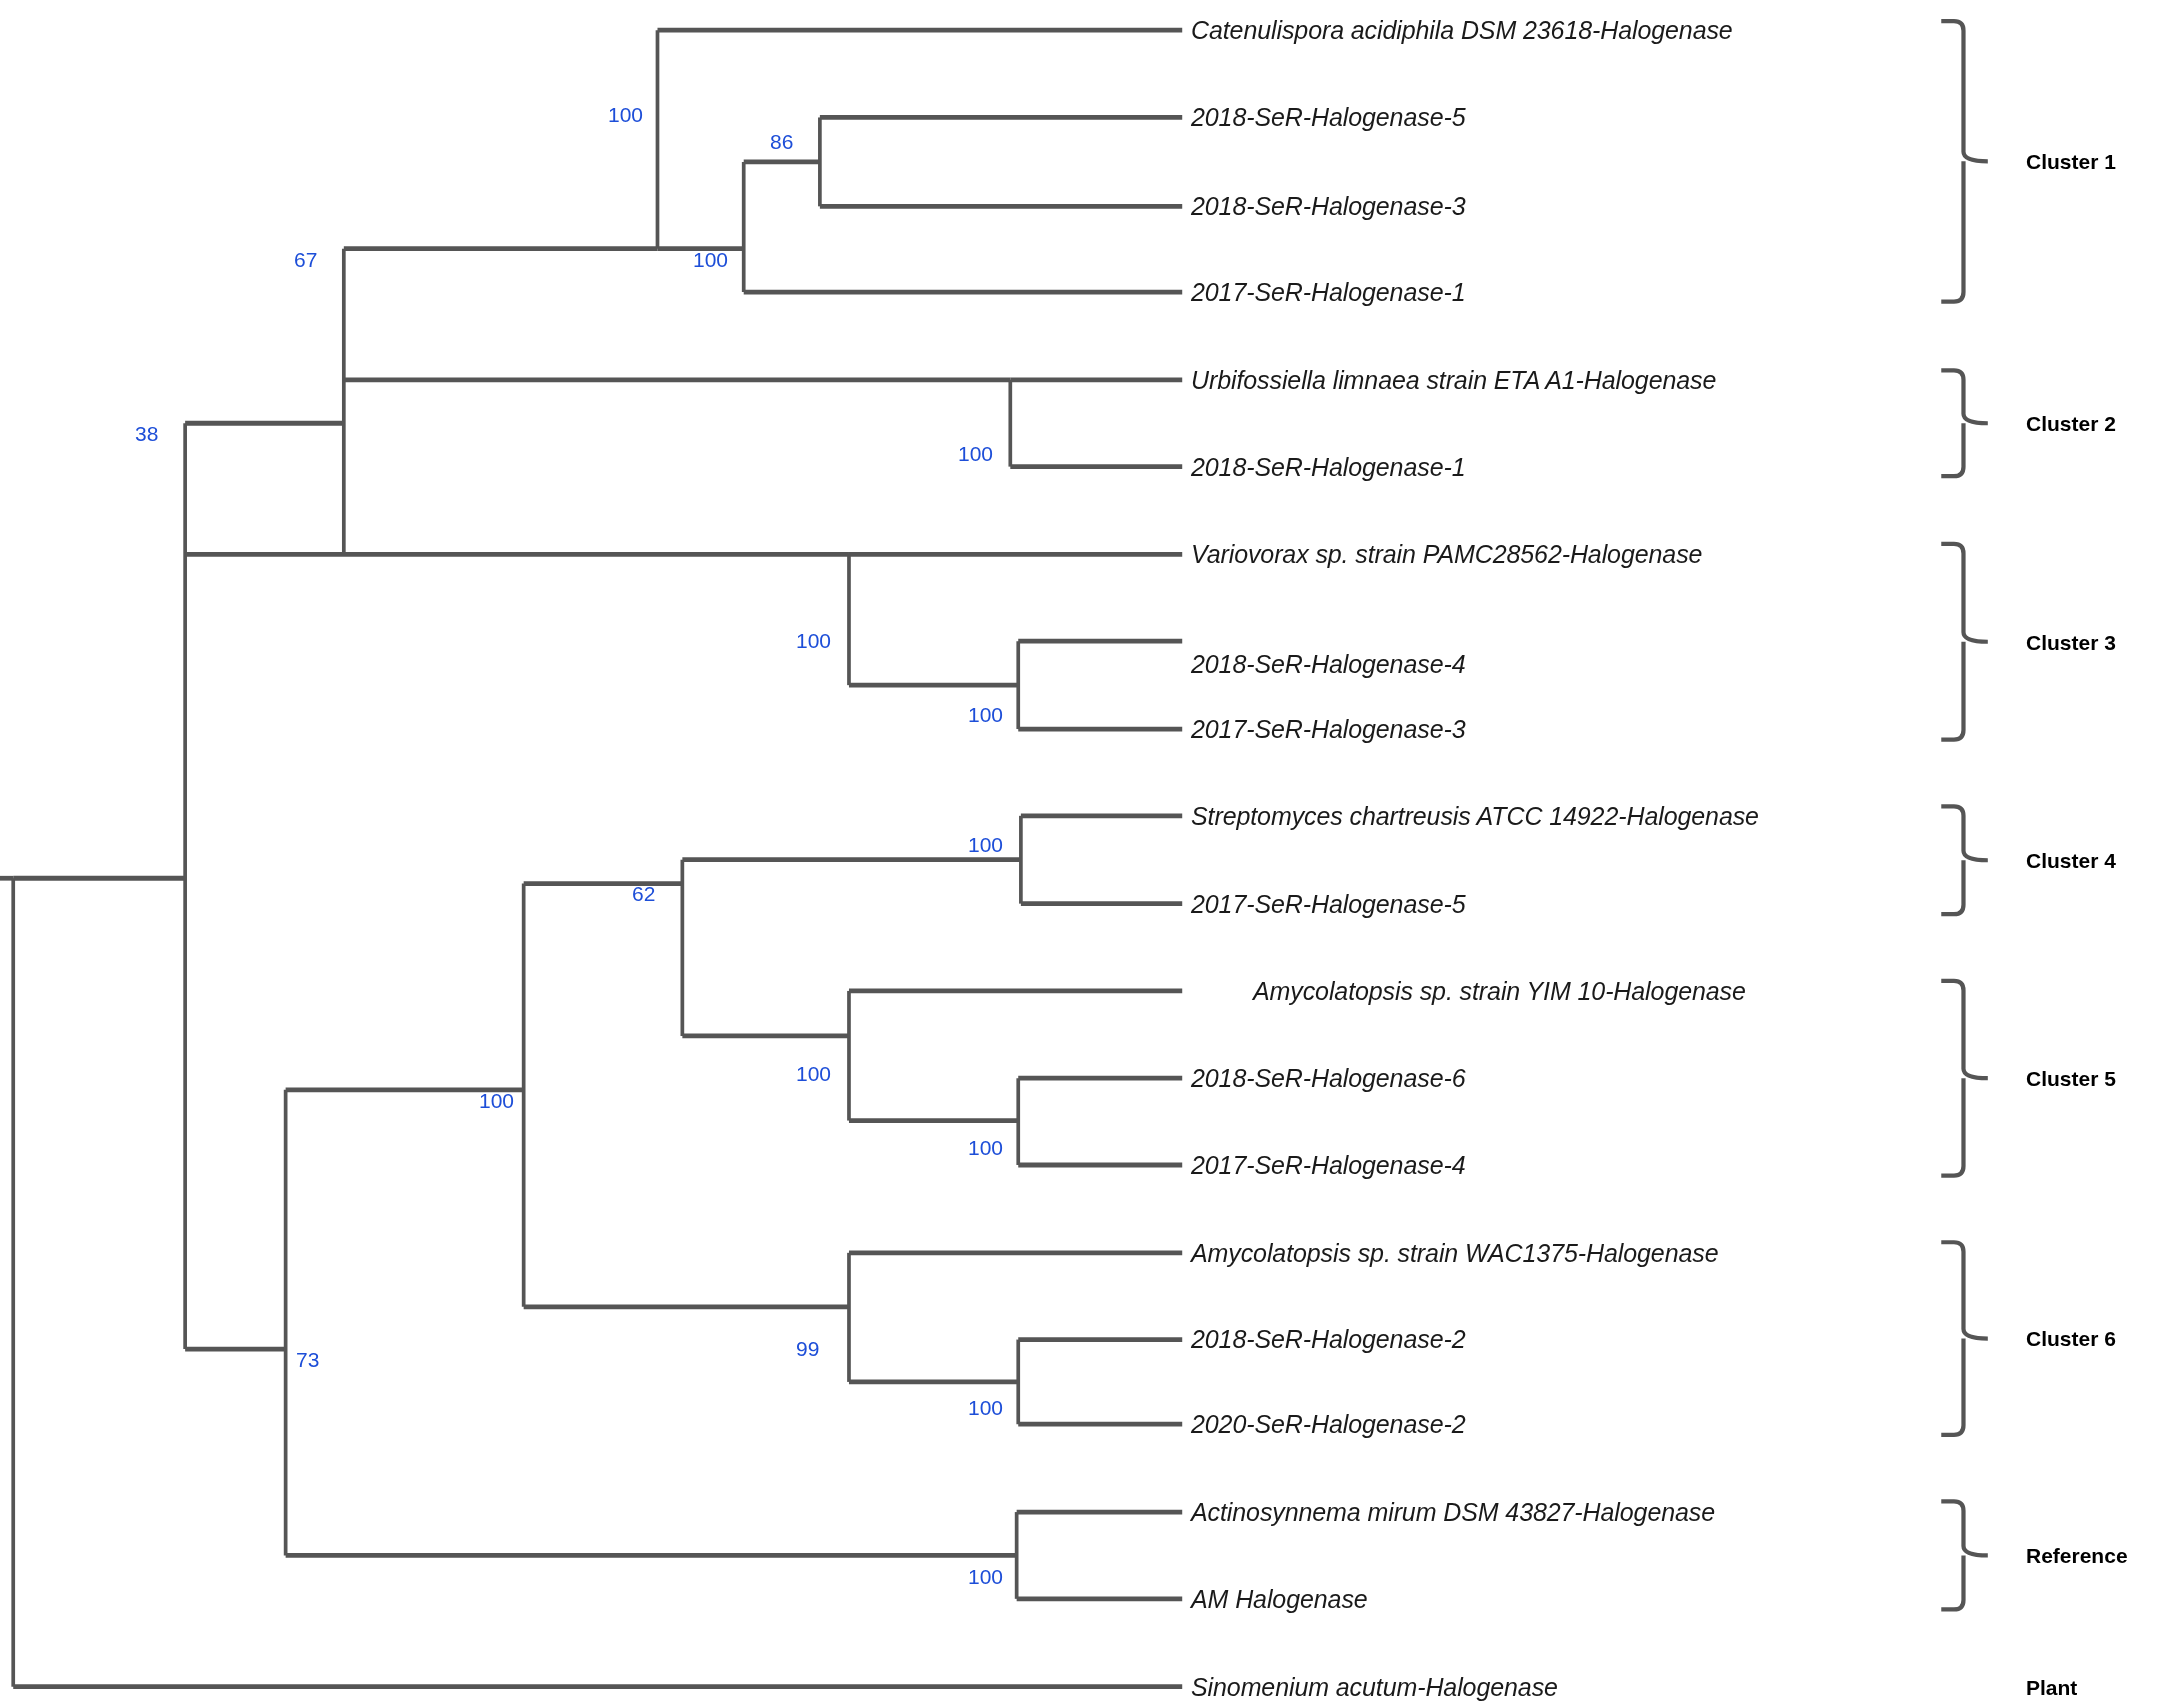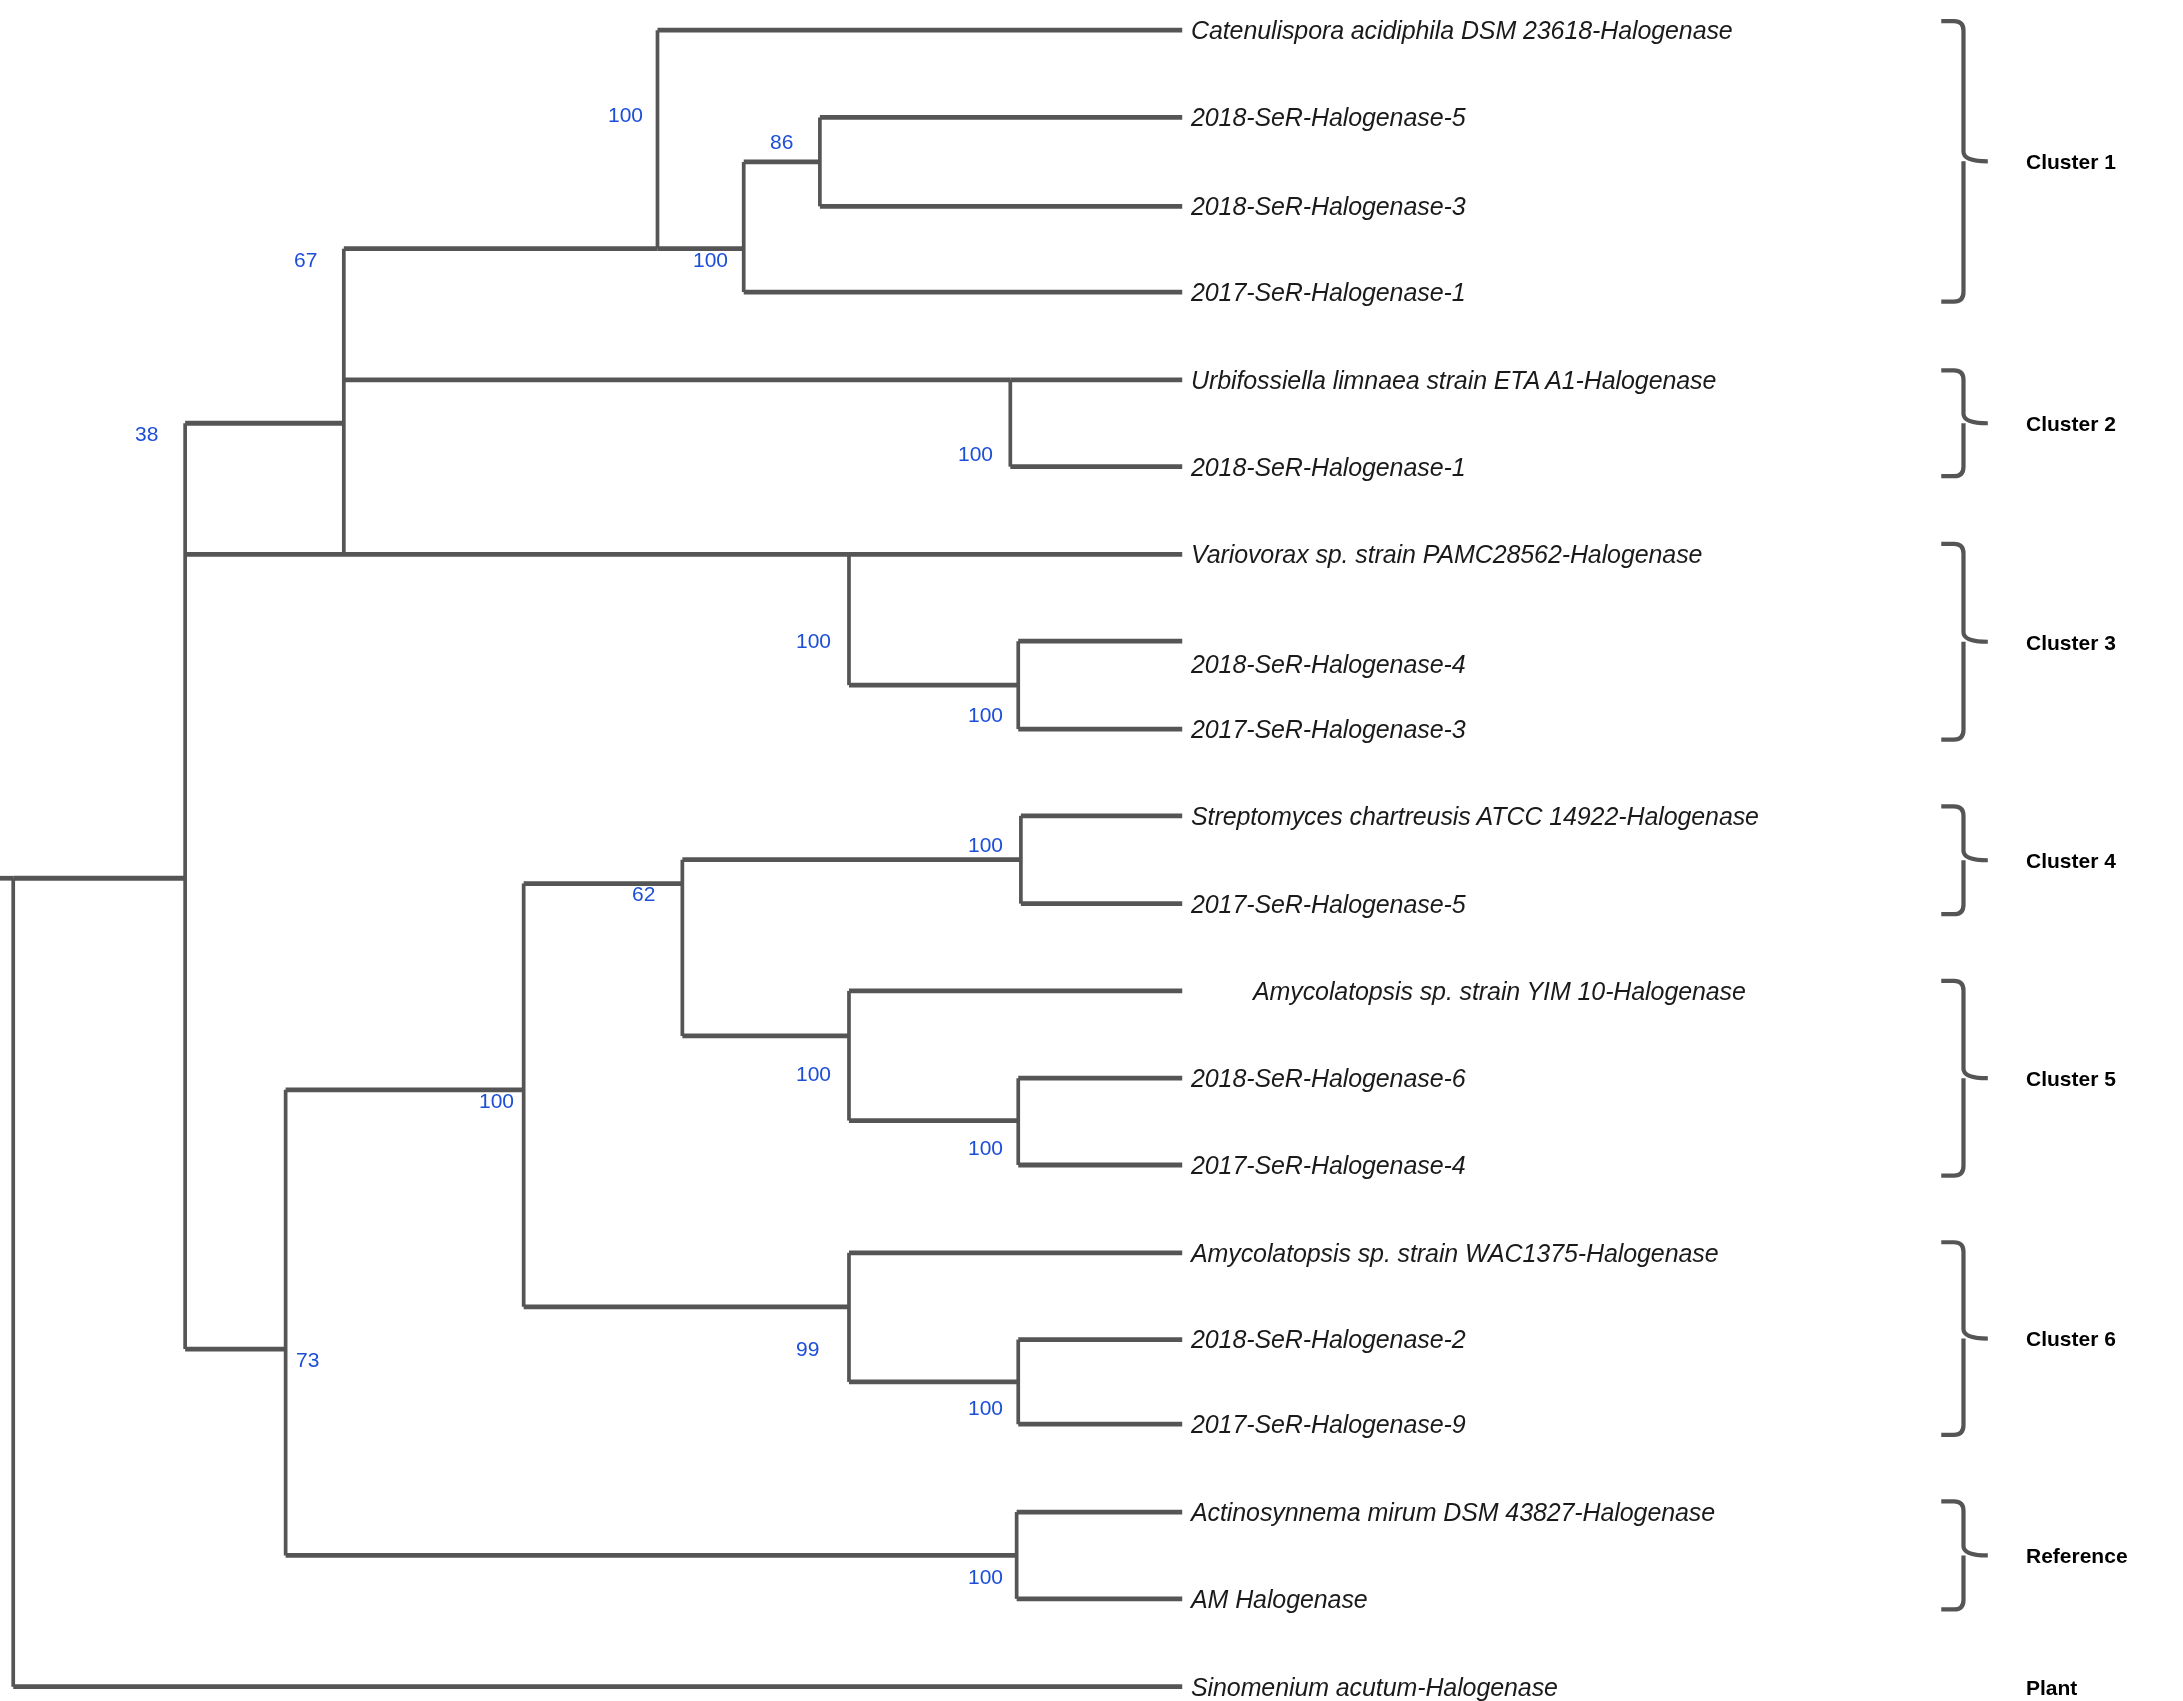--- a/index.html
+++ b/index.html
@@ -100,21 +100,21 @@
       <div class="leaf-label" style="left: 1191px; top: 554px;">Variovorax sp. strain PAMC28562-Halogenase</div>
       <div class="leaf-label" style="left: 1191px; top: 641px; margin-top: 23px;">2018-SeR-Halogenase-4</div>
       <div class="leaf-label" style="left: 1191px; top: 729px;">2017-SeR-Halogenase-3</div>
       <div class="leaf-label" style="left: 1191px; top: 816px;">Streptomyces chartreusis ATCC 14922-Halogenase</div>
       <div class="leaf-label" style="left: 1191px; top: 904px;">2017-SeR-Halogenase-5</div>
       <div class="leaf-label" style="left: 1253px; top: 991px;">Amycolatopsis sp. strain YIM 10-Halogenase</div>
       <div class="leaf-label" style="left: 1191px; top: 1078px;">2018-SeR-Halogenase-6</div>
       <div class="leaf-label" style="left: 1191px; top: 1165px;">2017-SeR-Halogenase-4</div>
       <div class="leaf-label" style="left: 1191px; top: 1253px;">Amycolatopsis sp. strain WAC1375-Halogenase</div>
       <div class="leaf-label" style="left: 1191px; top: 1339px;">2018-SeR-Halogenase-2</div>
-      <div class="leaf-label" style="left: 1191px; top: 1424px;">2017-SeR-Halogenase-9</div>
+      <div class="leaf-label" style="left: 1191px; top: 1424px;">2020-SeR-Halogenase-2</div>
       <div class="leaf-label" style="left: 1191px; top: 1512px;">Actinosynnema mirum DSM 43827-Halogenase</div>
       <div class="leaf-label" style="left: 1191px; top: 1599px;">AM Halogenase</div>
       <div class="leaf-label" style="left: 1191px; top: 1687px;">Sinomenium acutum-Halogenase</div>
     </div>
   <div id="boot-labels">
       <div class="boot-label" style="left: 608px; top: 104px;">100</div>
       <div class="boot-label" style="left: 770px; top: 131px;">86</div>
       <div class="boot-label" style="left: 693px; top: 249px;">100</div>
       <div class="boot-label" style="left: 294px; top: 249px;">67</div>
       <div class="boot-label" style="left: 135px; top: 423px;">38</div>

